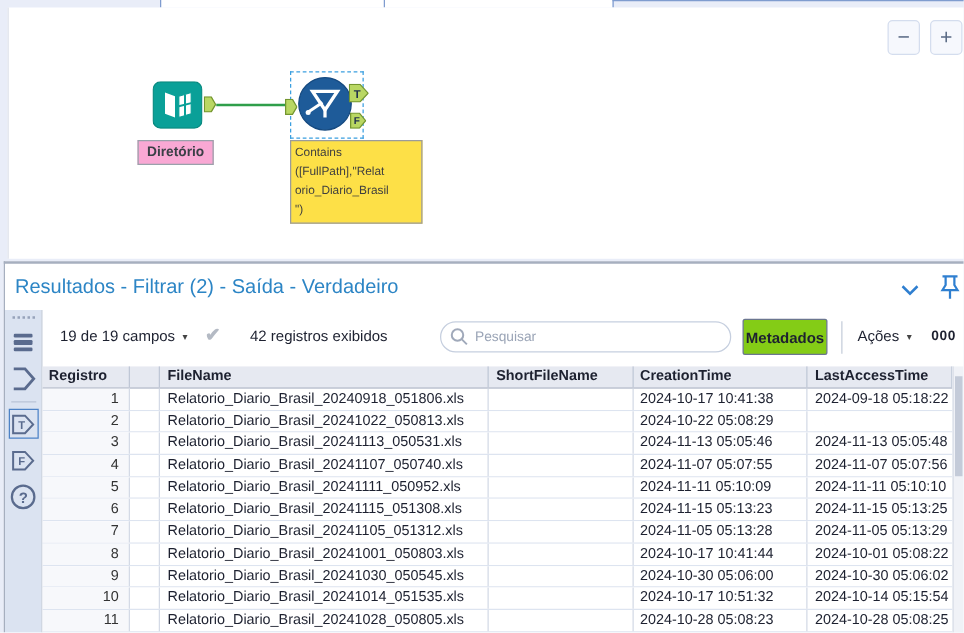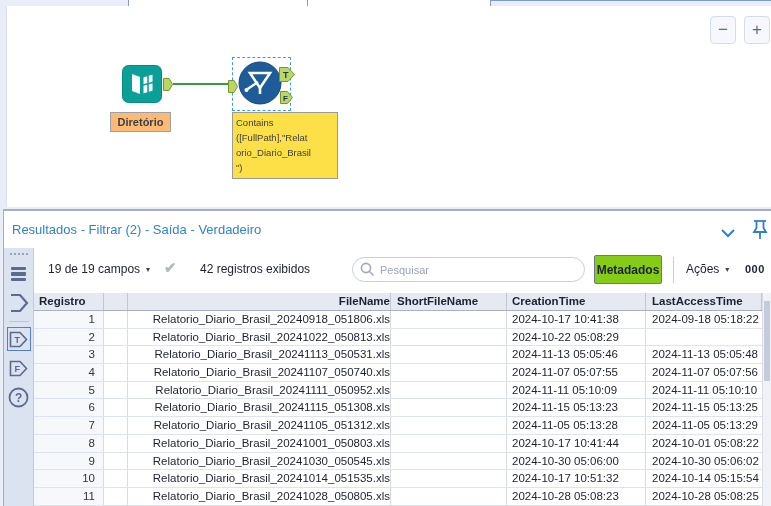--- a/index.html
+++ b/index.html
@@ -13,42 +13,42 @@
   .tab-left { left:0; width:128px; background:#e9edf8; }
   .tab-active { left:128px; width:180px; background:#ffffff; border-left:1px solid #7f9ccf; border-right:1px solid #7f9ccf; }
   .tab-mid { left:308px; width:182px; background:#ffffff; }
   .tab-right { left:490px; width:281px; background:#e9edf8; border-left:1px solid #7f9ccf; border-top:1px solid #7f9ccf; }
 
   
   .canvas { position:absolute; left:6px; top:6px; width:765px; height:201px; background:#ffffff; border-left:1px solid #dde1ea; }
 
   .tool-icon { position:absolute; }
   .dir-icon { left:115px; top:59px; width:40px; height:38px; }
-  .tool-label { position:absolute; background:#fdba74; border:1px solid #9aa1ab; color:#3a3f46; font-size:11px; font-weight:600; display:flex; align-items:center; justify-content:center; }
+  .tool-label { position:absolute; background:#f9a8d4; border:1px solid #9aa1ab; color:#3a3f46; font-size:11px; font-weight:600; display:flex; align-items:center; justify-content:center; }
   .dir-label { left:103px; top:106px; width:61px; height:20px; }
 
   .anchor { position:absolute; }
   .dir-out { left:156px; top:71px; }
   .flt-in  { left:221px; top:73px; }
   .conn { position:absolute; left:166px; top:77px; width:58px; height:2px; background:#2f9e4a; }
 
   .flt-select { position:absolute; left:225px; top:51px; width:59px; height:54px; border:1px dashed #3b9fe0; }
   .flt-icon { left:231px; top:55px; width:44px; height:44px; }
   .t-anchor { left:272px; top:61px; }
   .f-anchor { left:273px; top:84px; }
 
   .annotation { position:absolute; left:225px; top:106px; width:106px; height:67px; background:#fde047; border:1px solid #9b9b9b; font-size:9.5px; line-height:15px; color:#3f3f3f; padding:2px 3px; white-space:pre-line; overflow:hidden; }
 
   .zoom-btn { position:absolute; top:10px; width:26px; height:28px; background:#f6f8fd; border:1px solid #d4ddee; border-radius:4px; color:#5a6a85; font-size:17px; line-height:26px; text-align:center; cursor:pointer; }
   .zoom-out { left:703px; } .zoom-in { left:737px; }
 
   
   .results { position:absolute; left:3px; top:209px; width:768px; height:297px; background:#ffffff; border-top:2px solid #a6afbf; border-left:1px solid #a6afbf; overflow:hidden; }
   .res-header { position:relative; height:37px; }
-  .res-title { position:absolute; left:8px; top:0; line-height:37px; font-size:13px; color:#2c85c5; }
+  .res-title { position:absolute; left:8px; top:0; line-height:37px; font-size:16px; color:#2c85c5; }
   .res-chevron { position:absolute; right:36px; top:13px; cursor:pointer; }
   .res-pin { position:absolute; right:2px; top:8px; cursor:pointer; }
 
   .res-body { display:flex; height:260px; }
   .sidebar { width:29px; background:#dbe3f1; flex:none; display:flex; flex-direction:column; align-items:center; }
   .drag-dots { margin-top:3px; height:6px; display:flex; gap:2px; align-items:center; }
   .drag-dots i { width:2px; height:2px; background:#97a3ba; display:block; }
   .sb-btn { width:24px; height:24px; margin-top:5px; display:flex; align-items:center; justify-content:center; cursor:pointer; }
   .sb-sel { border:1px solid #4d82c6; }
   .bars { display:flex; flex-direction:column; gap:2px; }
@@ -76,21 +76,21 @@
   .grid { position:absolute; left:0; top:0; right:9px; bottom:0; overflow:hidden; }
   .trow, .thead { display:flex; width:100%; }
   .thead { height:18px; background:#e6e9f1; border-bottom:1px solid #a9b2c2; font-weight:bold; }
   .trow { height:17.7px; background:#fff; border-bottom:1px solid #dde4f0; }
   .tcell { font-size:11.5px; color:#1d2130; line-height:17px; overflow:hidden; white-space:nowrap; border-right:1px solid #d4dae6; flex:none; }
   .thead .tcell { border-right:1px solid #bfc7d6; line-height:17px; }
   .c-registro { width:70px; text-align:right; padding-right:8px; }
   .trow .c-registro { background:#f7f8fb; color:#333; }
   .thead .c-registro { text-align:left; padding-left:5px; }
   .c-gutter { width:24px; }
-  .c-filename { width:263px; padding-left:6px;text-align:right; }
+  .c-filename { width:263px; padding-left:6px; }
   .c-shortfilename { width:116px; padding-left:6px; }
   .c-creationtime { width:139px; padding-left:5px; }
   .c-lastaccesstime { flex:1 1 auto; padding-left:6px; border-right:none; }
   .vscroll { position:absolute; right:0; top:0; bottom:0; width:9px; background:#f0f2f7; border-left:1px solid #d8dde8; }
   .vthumb { position:absolute; left:1px; right:1px; top:8px; height:80px; background:#c4cbd9; }
 </style>
 </head>
 <body>
 
 <div class="page">

